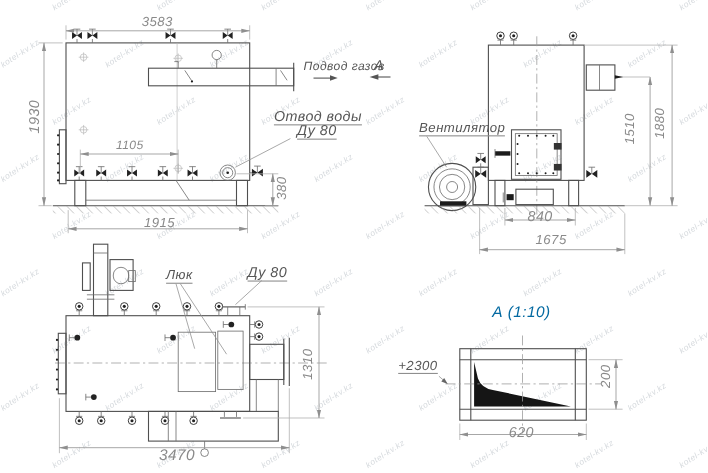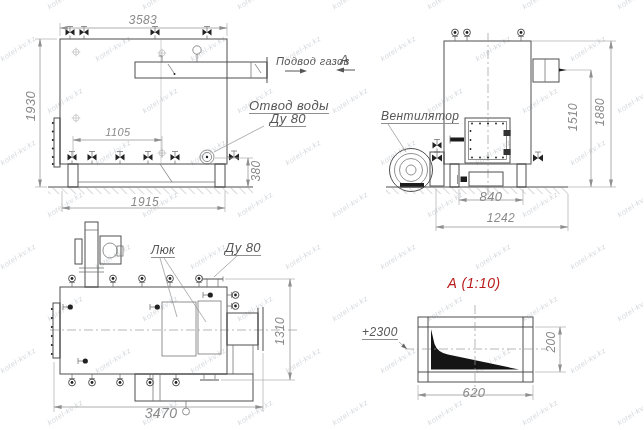--- a/index.html
+++ b/index.html
@@ -13,21 +13,21 @@
   .thin{stroke:#b5b5b5;stroke-width:.6;fill:none}
   .dimline{stroke:#9b9b9b;fill:none;stroke-width:.8}
   .ext{stroke:#adadad;fill:none;stroke-width:.7}
   .cl{stroke:#9a9a9a;fill:none;stroke-width:.7;stroke-dasharray:9 3 2 3}
   .ld{stroke:#8f8f8f;fill:none;stroke-width:.7}
   .blk{fill:#1c1c1c;stroke:none}
   .txt{position:absolute;white-space:nowrap;font-style:italic;color:#8a8a8a;letter-spacing:.4px;line-height:1.05}
   .ctr{transform:translateX(-50%)}
   .rot{transform:translate(-50%,-50%) rotate(-90deg)}
   .lbl{color:#565656}
-  .dk{color:#b91c1c}
+  .dk{color:#0369a1}
   .u{border-bottom:1px solid #8f8f8f;padding-bottom:.5px}
   .f11{font-size:11px}.f12{font-size:12px}.f13{font-size:13px}.f14{font-size:14px}
   .wmk{position:absolute;font:italic 7.5px "Liberation Sans",sans-serif;
        color:rgba(128,140,152,.34);transform:rotate(-33deg);letter-spacing:.5px;white-space:nowrap}
   #wm{position:absolute;inset:0;overflow:hidden}
 </style>
 </head>
 <body>
 
 <div id="stage">
@@ -416,21 +416,21 @@
   <span class="txt rot f12" style="left:256px;top:171px">380</span>
   <span class="txt lbl f11" style="left:276px;top:56px">Подвод газов</span>
   <span class="txt lbl f13" style="left:340px;top:53px">А</span>
   <span class="txt lbl u ctr f13" style="left:289px;top:99px">Отвод воды</span>
   <span class="txt lbl u ctr f13" style="left:288px;top:112px">Ду 80</span>
 
   <span class="txt lbl u f12" style="left:381px;top:110px">Вентилятор</span>
   <span class="txt rot f12" style="left:573px;top:117px">1510</span>
   <span class="txt rot f12" style="left:600px;top:112px">1880</span>
   <span class="txt ctr f13" style="left:491px;top:190px">840</span>
-  <span class="txt ctr f12" style="left:501px;top:212px">1242</span>
+  <span class="txt ctr f12" style="left:501px;top:212px">1675</span>
 
   <span class="txt lbl u f12" style="left:151px;top:244px">Люк</span>
   <span class="txt lbl u ctr f13" style="left:243px;top:241px">Ду 80</span>
   <span class="txt rot f12" style="left:280px;top:331px">1310</span>
   <span class="txt ctr f14" style="left:161px;top:406px">3470</span>
 
   <span class="txt lbl dk ctr f14" style="left:474px;top:276px">А (1:10)</span>
   <span class="txt lbl u f12" style="left:362px;top:326px">+2300</span>
   <span class="txt ctr f13" style="left:474px;top:386px">620</span>
   <span class="txt rot f12" style="left:551px;top:342px">200</span>

